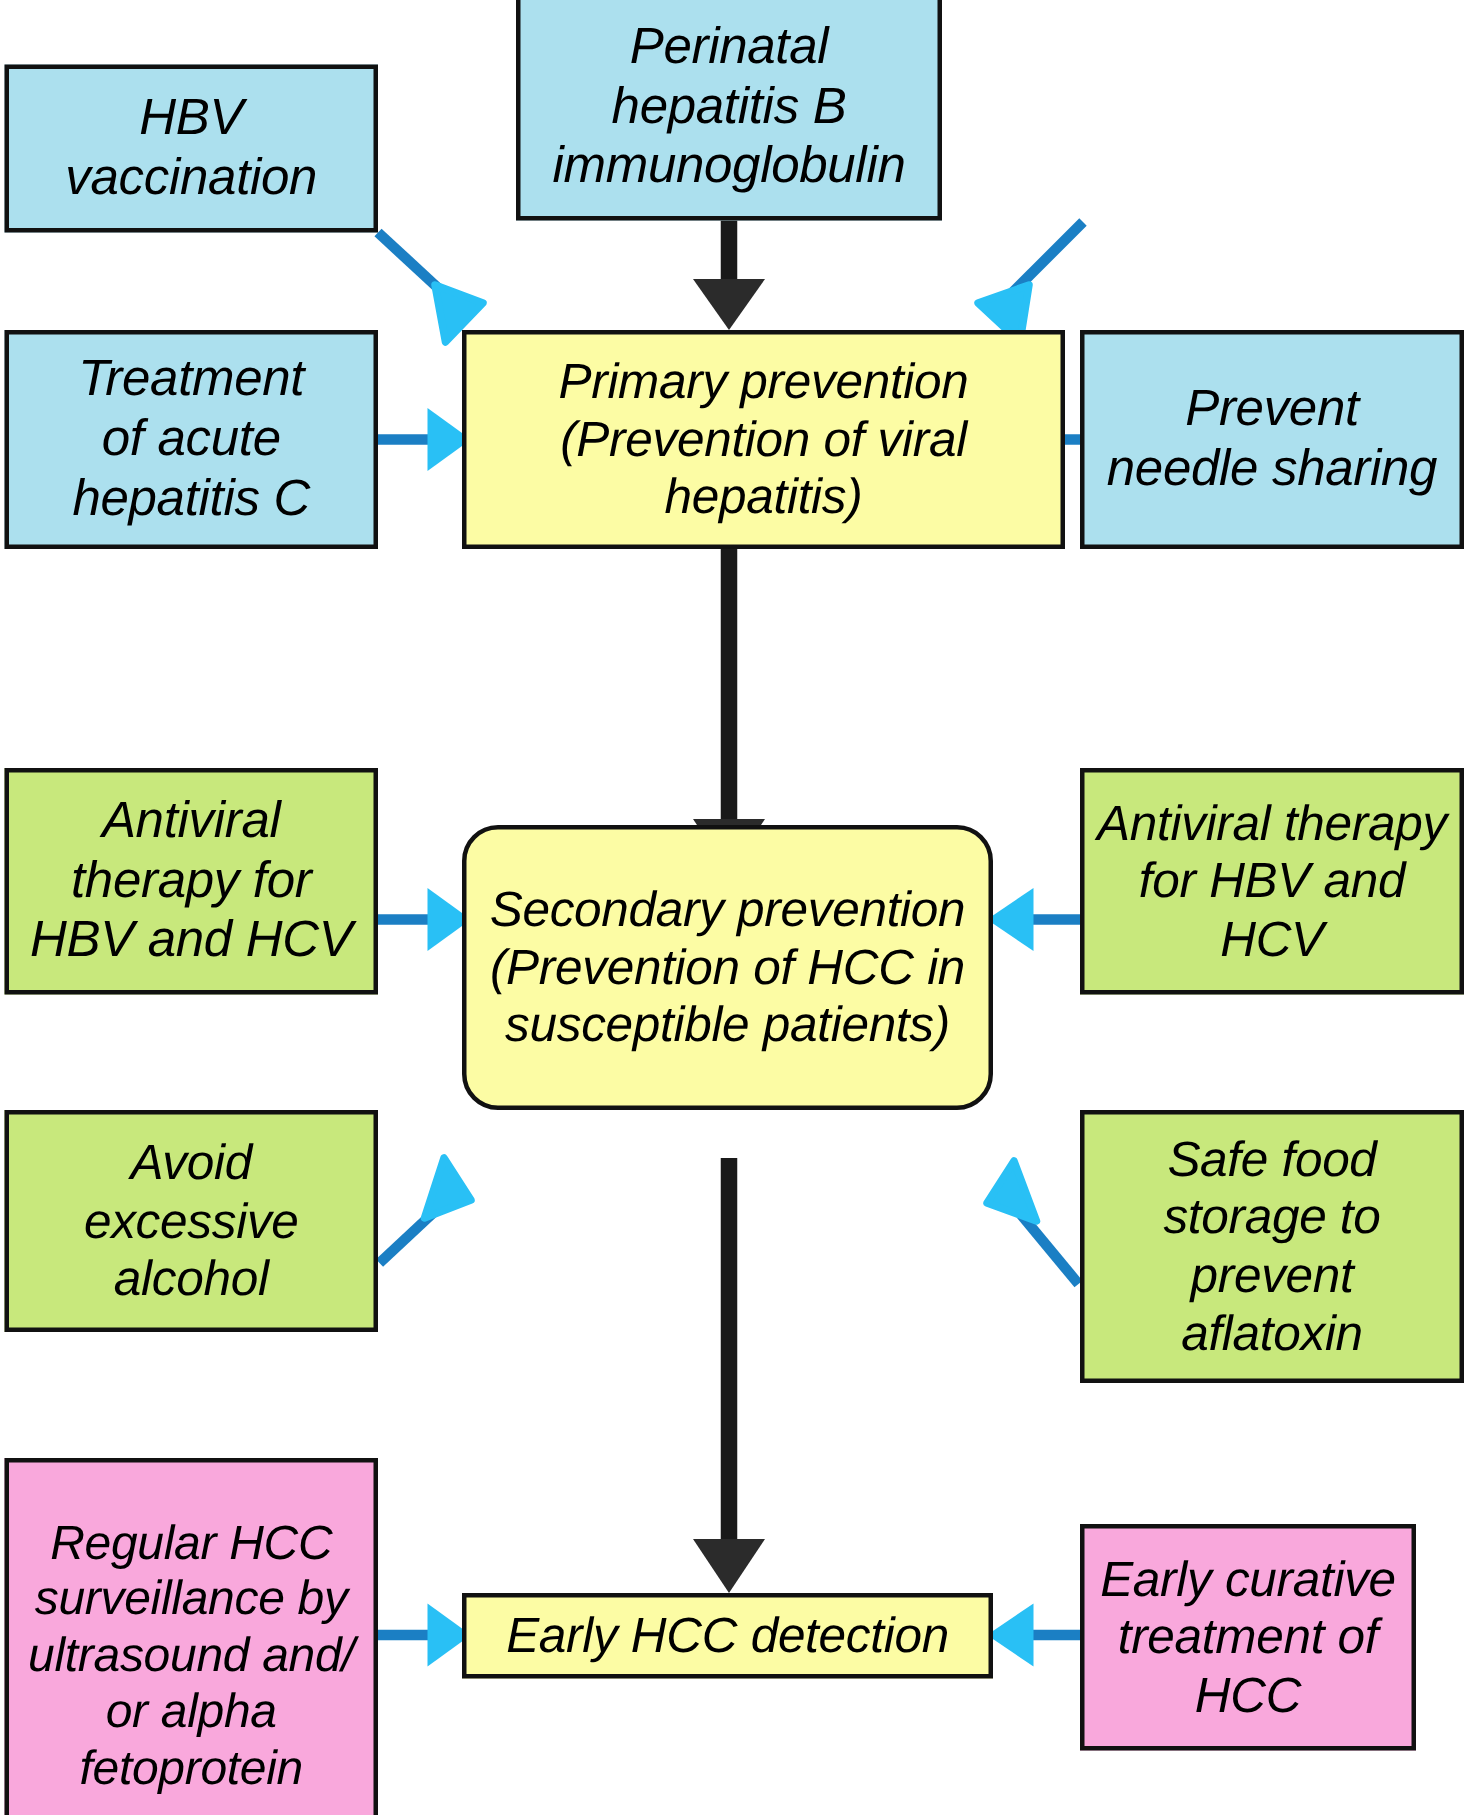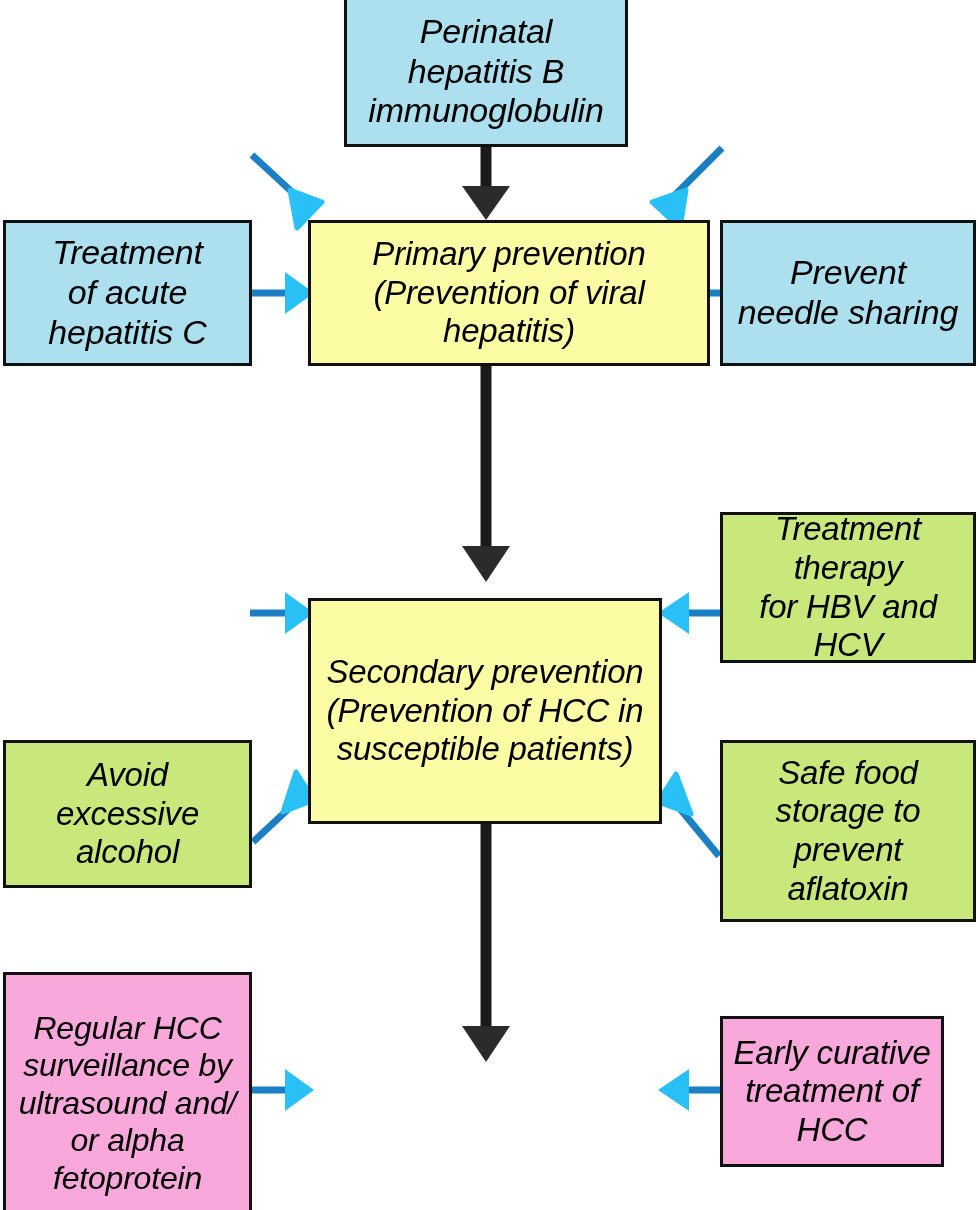--- a/index.html
+++ b/index.html
@@ -119,20 +119,24 @@
       <line x1="250" y1="1090" x2="288" y2="1090" stroke="#1b7fc4" stroke-width="7"></line>
       <polygon points="285,1069 314,1090 285,1111" fill="#29c0f5"></polygon>
     </g>
 
     <g>
       <line x1="722" y1="1090" x2="686" y2="1090" stroke="#1b7fc4" stroke-width="7"></line>
       <polygon points="689,1069 658,1090 689,1111" fill="#29c0f5"></polygon>
     </g>
   </svg>
 
+  <div class="node c-blue fs-34" style="left:3px; top:43px; width:249px; height:112px;">
+    <span class="node-text">HBV
+vaccination</span>
+  </div>
 
   <div class="node c-blue fs-34" style="left:344px; top:-4px; width:284px; height:151px;">
     <span class="node-text">Perinatal
 hepatitis B
 immunoglobulin</span>
   </div>
 
 
   <div class="node c-blue fs-34" style="left:3px; top:220px; width:249px; height:146px;">
     <span class="node-text">Treatment
@@ -144,29 +148,34 @@
     <span class="node-text">Primary prevention
 (Prevention of viral
 hepatitis)</span>
   </div>
 
   <div class="node c-blue fs-34" style="left:720px; top:220px; width:256px; height:146px;">
     <span class="node-text">Prevent
 needle sharing</span>
   </div>
 
-
-  <div class="node c-yellow fs-33" style="left:308px; top:598px; width:354px; height:226px;">
+  <div class="node c-green fs-34" style="left:3px; top:512px; width:249px; height:151px;">
+    <span class="node-text">Antiviral
+therapy for
+HBV and HCV</span>
+  </div>
+
+  <div class="node c-yellow fs-33" style="left:308px; top:550px; width:354px; height:190px;border-radius:24px;">
     <span class="node-text">Secondary prevention
 (Prevention of HCC in
 susceptible patients)</span>
   </div>
 
   <div class="node c-green fs-33" style="left:720px; top:512px; width:256px; height:151px;">
-    <span class="node-text">Treatment therapy
+    <span class="node-text">Antiviral therapy
 for HBV and
 HCV</span>
   </div>
 
   <div class="node c-green fs-33" style="left:720px; top:740px; width:256px; height:182px;">
     <span class="node-text">Safe food
 storage to
 prevent
 aflatoxin</span>
   </div>
@@ -177,20 +186,23 @@
   </div>
 
   <div class="node c-pink fs-32" style="left:3px; top:972px; width:249px; height:263px;">
     <span class="node-text">Regular HCC
 surveillance by
 ultrasound and/
 or alpha
 fetoprotein</span>
   </div>
 
+  <div class="node c-yellow fs-33" style="left:308px; top:1062px; width:354px; height:57px;">
+    <span class="node-text">Early HCC detection</span>
+  </div>
 
   <div class="node c-pink fs-33" style="left:720px; top:1016px; width:224px; height:151px;">
     <span class="node-text">Early curative
 treatment of
 HCC</span>
   </div>
 
 </div>
 
 </body></html>

